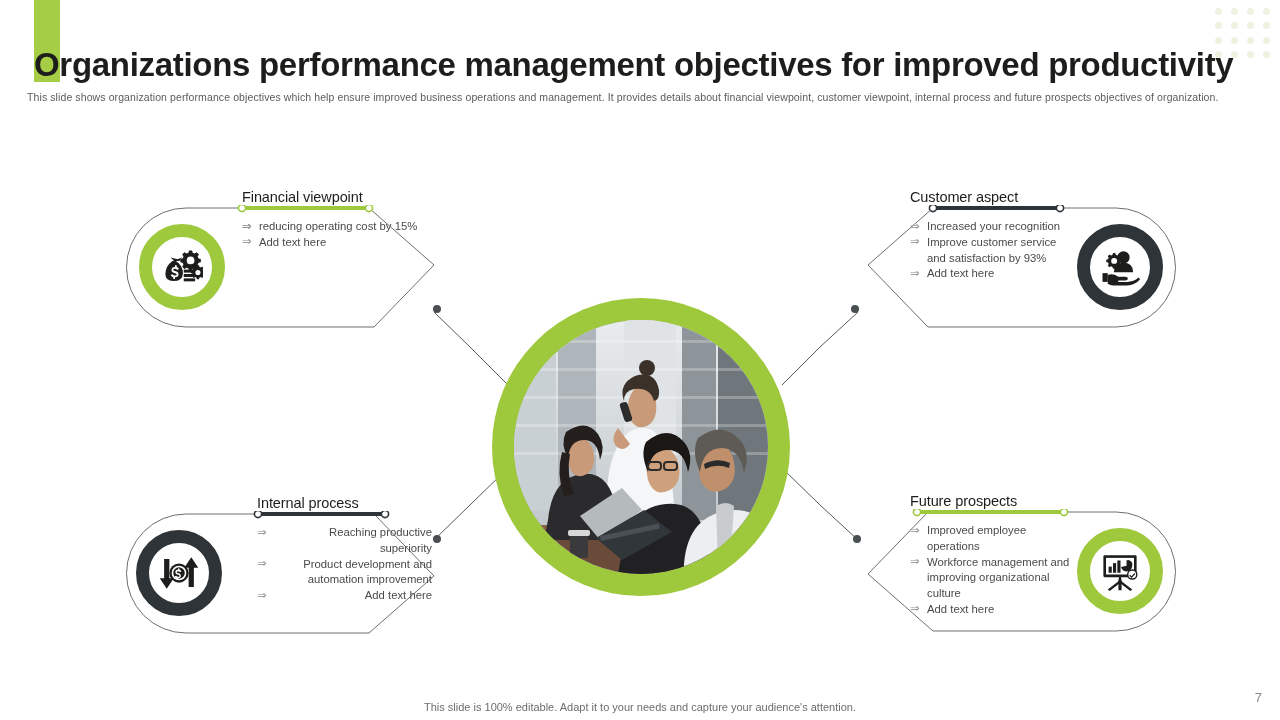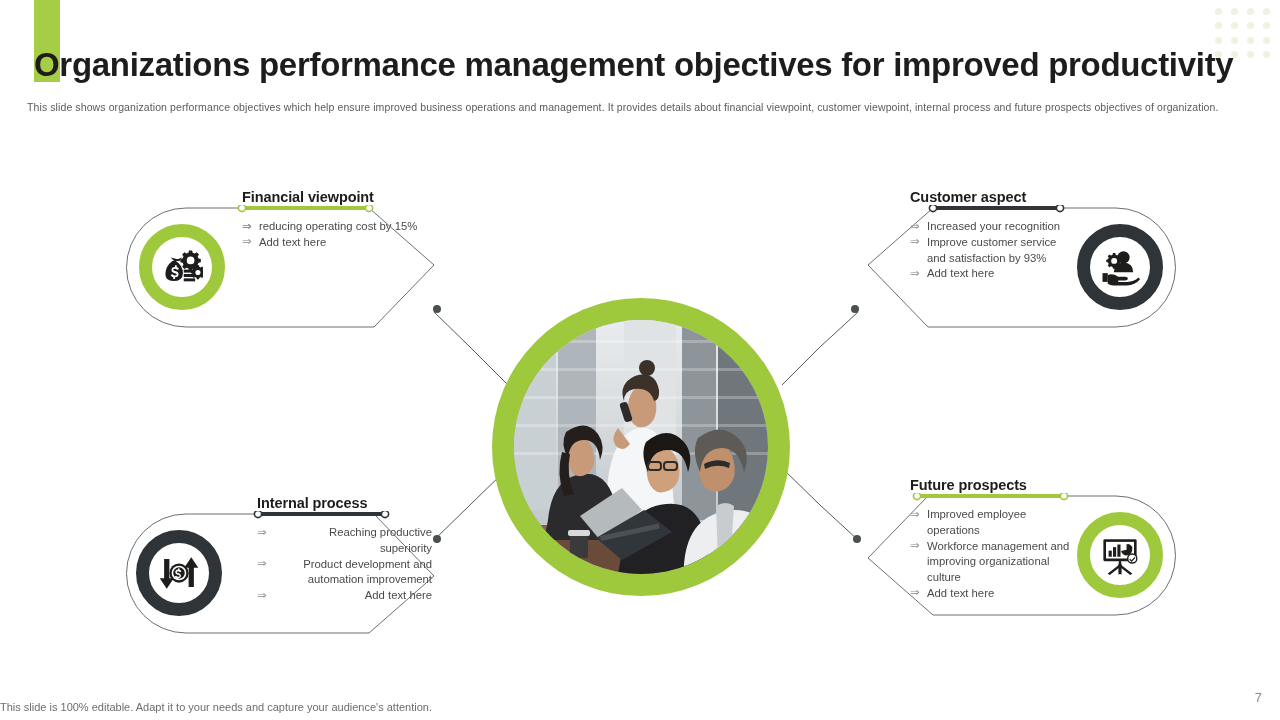--- a/index.html
+++ b/index.html
@@ -45,21 +45,21 @@
     width: 1212px;
     font-size: 33px;
     font-weight: 700;
     letter-spacing: -0.3px;
     color: #1d1d1b;
     line-height: 46px;
     white-space: nowrap;
   }
   .subtitle {
     position: absolute;
-    left: 27px; top: 100px;
+    left: 27px; top: 90px;
     width: 1205px;
     font-size: 10.5px;
     color: #5b5b5b;
     line-height: 14px;
     letter-spacing: .1px;
     white-space: nowrap;
   }
 
   
   .connectors {
@@ -92,21 +92,21 @@
   
   .card {
     position: absolute;
     width: 310px; height: 125px;
   }
   .card .shape { position: absolute; left: 0; top: 0; }
 
   .card-title {
     position: absolute;
     font-size: 14.5px;
-    font-weight: bold;
+    font-weight: normal;
     color: #1d1d1b;
     letter-spacing: -0.1px;
     white-space: nowrap;
     top: -16px;
   }
   .bullets {
     position: absolute;
     font-size: 11.3px;
     color: #4a4a4a;
     line-height: 15.8px;
@@ -136,27 +136,28 @@
     box-sizing: border-box;
   }
   .icon-circle.green  { border: 13px solid #9fc93c; background: #ffffff; }
   .icon-circle.dark   { border: 13px solid #2e3438; background: #ffffff; }
   .icon-circle svg { display: block; }
 
   
   #card-financial { left: 124px;  top: 205px; }
   #card-customer  { left: 868px;  top: 205px; }
   #card-internal  { left: 124px;  top: 511px; text-align: right; }
-  #card-future    { left: 868px;  top: 493px; }
+  #card-future    { left: 868px;  top: 509px; }
 
   
   .footer-note {
     position: absolute;
     left: 0; top: 701px;
     width: 1280px;
+    text-align: center;
     font-size: 11px;
     color: #6d6d6d;
   }
   .page-num {
     position: absolute;
     right: 18px; top: 690px;
     font-size: 13px;
     color: #8a8a8a;
   }
 </style>

